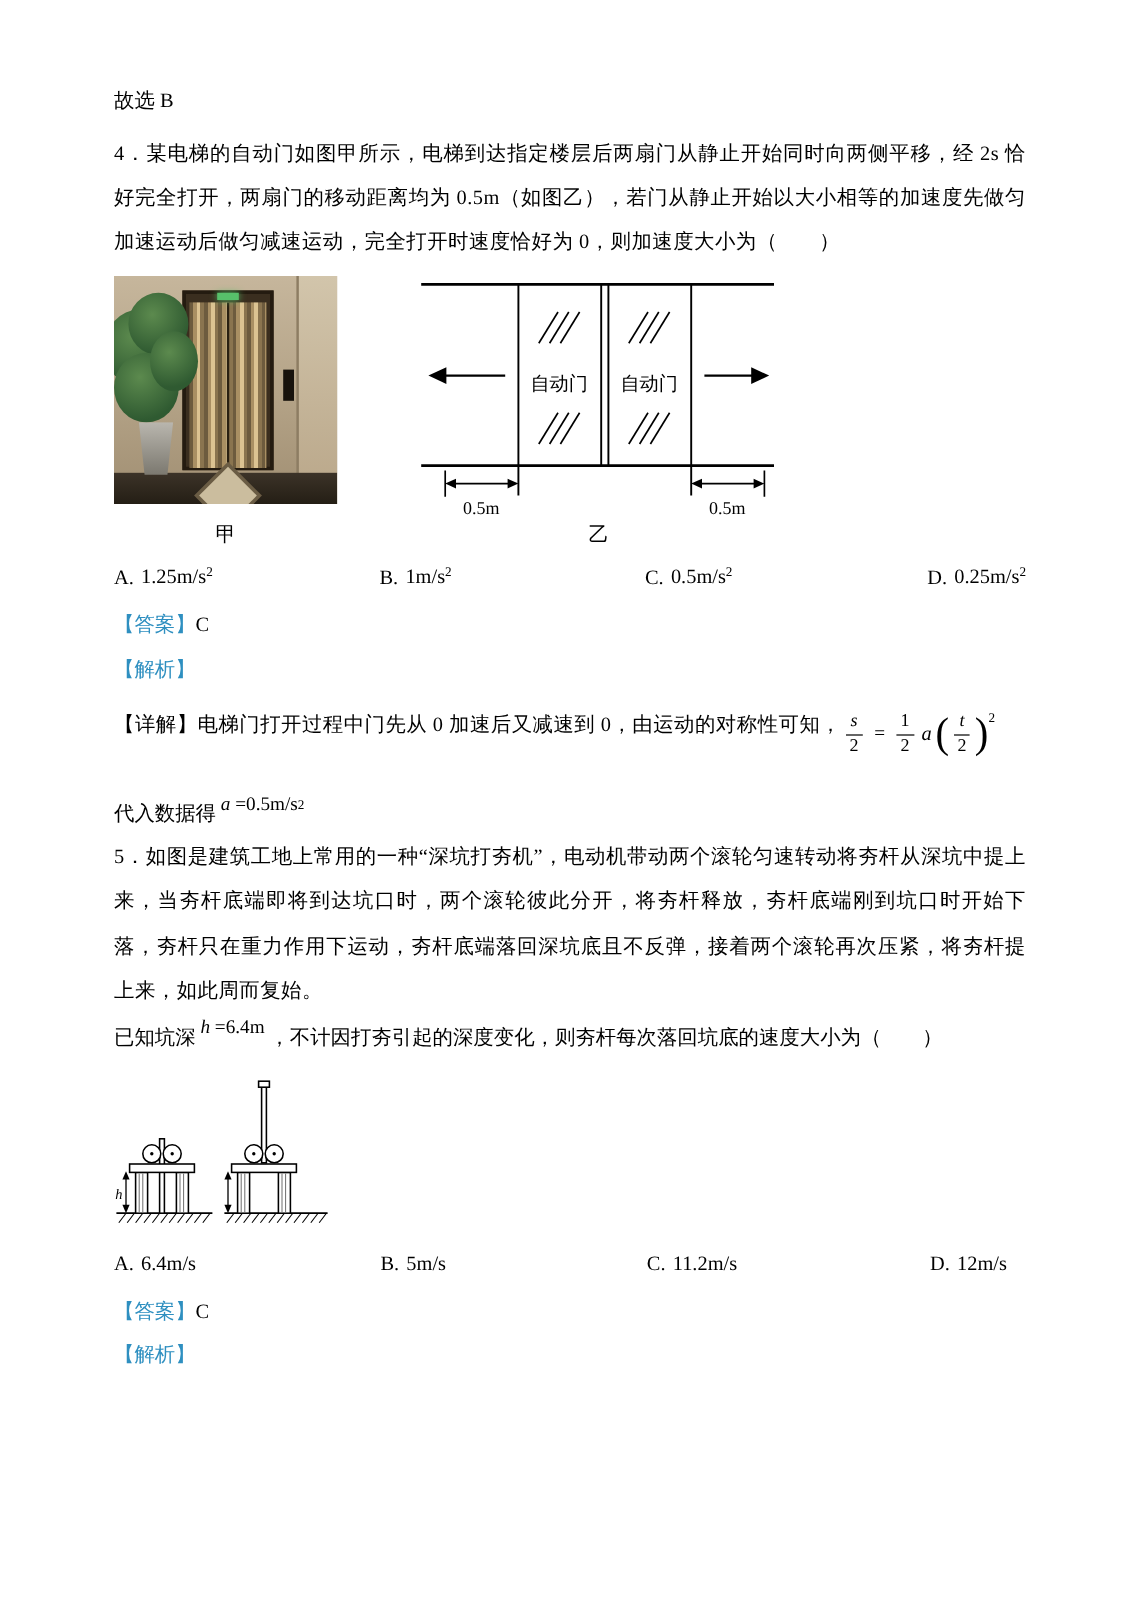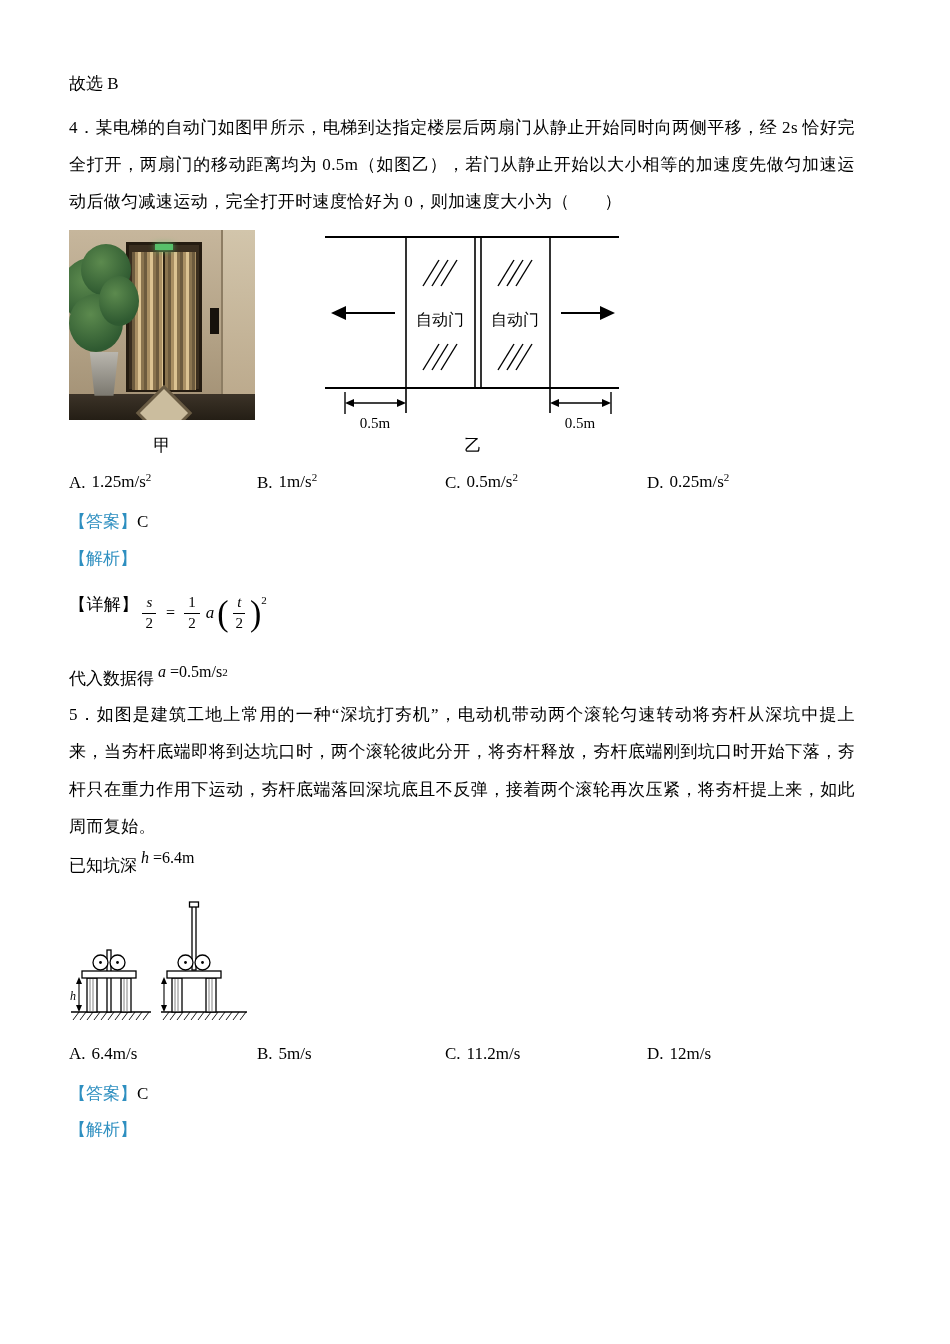--- a/index.html
+++ b/index.html
@@ -1,18 +1,18 @@
 <!DOCTYPE html>
 <html><head>
 <meta charset="utf-8">
 <style>
   * { margin:0; padding:0; box-sizing:border-box; }
   html,body { background:#ffffff; }
   body { font-family:"Liberation Serif","DejaVu Serif",serif; color:#000; }
-  .page { width:950px; min-height:1344px; margin:0 auto; background:#fff; padding:66px 95px 40px 69px; }
+  .page { width:950px; min-height:1344px; margin:0 auto; background:#fff; padding:66px 95px 40px 95px; }
 
   .line { font-size:17px; line-height:2.15; }
   .para { font-size:17px; line-height:2.18; text-align:justify; text-justify:inter-character; letter-spacing:0.4px; margin-top:6px; }
   .blue { color:#2e8fc0; }
 
   
   .fig-row { display:flex; align-items:flex-start; margin-top:10px; }
   .photo { width:186px; height:190px; position:relative; overflow:hidden;
            background:linear-gradient(180deg,#c6b69c 0%,#b3a286 55%,#a08e72 100%); flex:0 0 auto; }
   .ph-wall-right { position:absolute; right:0; top:0; width:34px; height:166px;
@@ -39,21 +39,21 @@
   .door-svg { margin-left:68px; flex:0 0 auto; }
   .svg-cn  { font-size:16px; font-family:"Liberation Serif",serif; }
   .svg-dim { font-size:15px; font-family:"Liberation Serif",serif; }
   .svg-h   { font-size:12px; font-style:italic; font-family:"Liberation Serif",serif; }
 
   .fig-labels { display:flex; font-size:17px; margin:4px 0 2px; }
   .flab1 { width:186px; text-align:center; }
   .flab2 { width:300px; margin-left:68px; text-align:center; }
 
   
-  .options { display:flex; align-items:flex-start; margin-top:14px; font-size:17px; }
+  .options { display:flex; align-items:flex-start; margin-top:14px; font-size:17px;gap:34px; }
   .opt { width:188px; white-space:nowrap; }
   .opt:nth-child(3) { width:202px; }
   .opt:last-child { width:auto; }
   .optval { margin-left:6px; font-size:17px; }
   .opt sup { font-size:11px; }
 
   .ans-line { margin-top:12px; }
 
   
   .formula { display:inline-flex; align-items:center; font-size:16px; }
@@ -169,20 +169,21 @@
     <span class="opt"><span>B.</span><span class="optval">1m/s</span><sup>2</sup></span>
     <span class="opt"><span>C.</span><span class="optval">0.5m/s</span><sup>2</sup></span>
     <span class="opt"><span>D.</span><span class="optval">0.25m/s</span><sup>2</sup></span>
   </div>
 
   <p class="line ans-line"><span class="blue">【答案】</span><span>C</span></p>
   <p class="line"><span class="blue">【解析】</span></p>
 
   <div class="detail-row">
     <span class="txt">【详解】</span>
+      <span class="txt">电梯门打开过程中门先从 0 加速后又减速到 0，由运动的对称性可知，</span>
     <span class="formula">
       <span class="frac">
           <span class="fnum var">s</span>
           <span class="fden">2</span>
         </span>
       <span class="fop">=</span>
       <span class="frac">
           <span class="fnum">1</span>
           <span class="fden">2</span>
         </span>
@@ -208,20 +209,21 @@
 
 
   <p class="para">5．如图是建筑工地上常用的一种“深坑打夯机”，电动机带动两个滚轮匀速转动将夯杆从深坑中提上来，当夯杆底端即将到达坑口时，两个滚轮彼此分开，将夯杆释放，夯杆底端刚到坑口时开始下落，夯杆只在重力作用下运动，夯杆底端落回深坑底且不反弹，接着两个滚轮再次压紧，将夯杆提上来，如此周而复始。</p>
 
   <div class="known-row">
     <span>已知坑深</span>
     <span class="formula raised">
         <span class="var">h</span>
         <span class="rhs">=6.4m</span>
       </span>
+    <span>，不计因打夯引起的深度变化，则夯杆每次落回坑底的速度大小为（　　）</span>
   </div>
 
   <svg class="pile-svg" width="195" height="132" viewBox="0 0 195 132">
 
     <g stroke="#000" stroke-width="1.4">
       <line x1="2" y1="112" x2="82" y2="112"></line>
       <line x1="92" y1="112" x2="178" y2="112"></line>
     </g>
     <g stroke="#000" stroke-width="0.9">
       <line x1="10" y1="112" x2="4" y2="120"></line>

